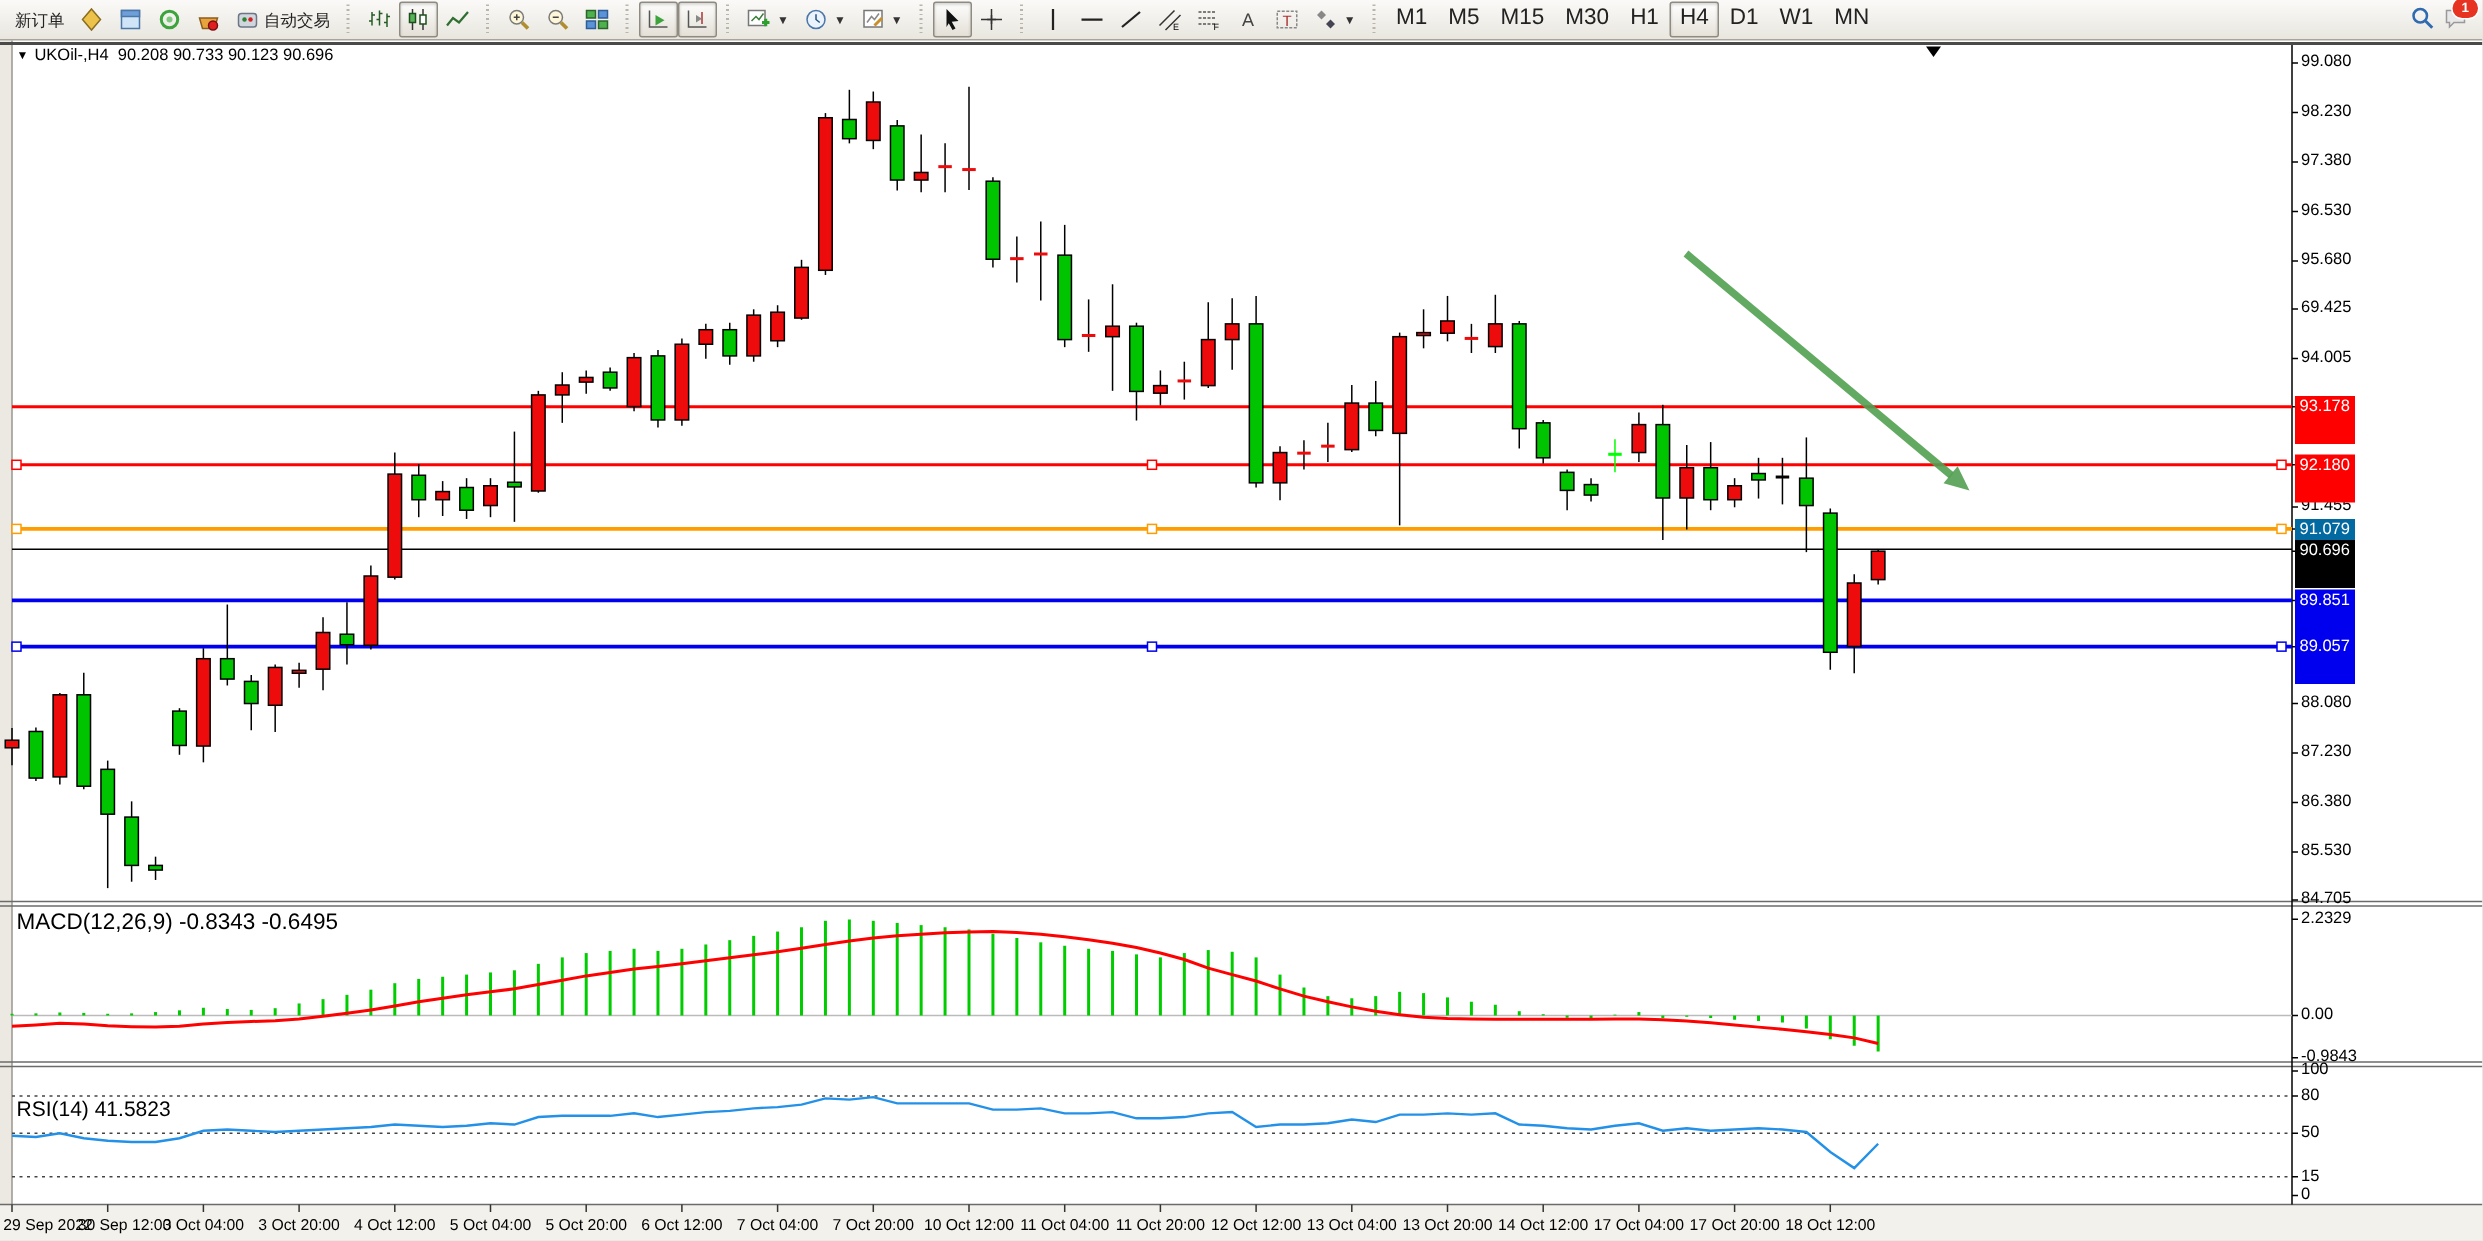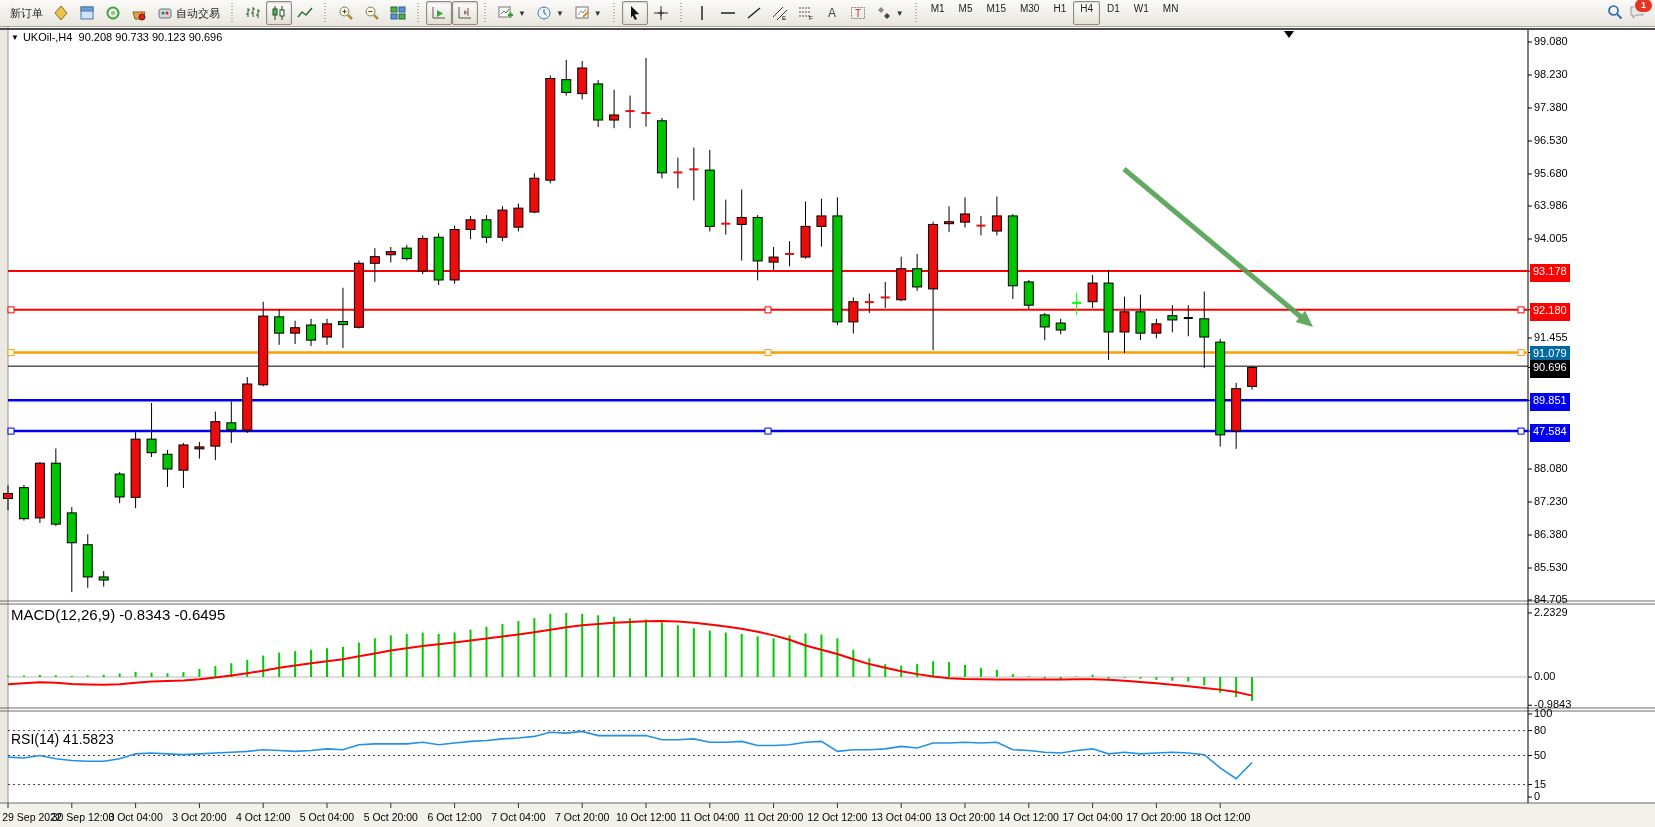--- a/index.html
+++ b/index.html
@@ -12,38 +12,38 @@
   .tb-group{display:flex;align-items:center;height:25px;padding:0 3px;}
   .tb-sep{width:5px;height:21px;margin:0 2px;
     background-image:repeating-linear-gradient(#b9b5ab 0 1px,transparent 1px 3px);
     background-size:2px 100%;background-repeat:no-repeat;background-position:1px 0;}
   .tb-btn{display:flex;align-items:center;gap:3px;height:22px;padding:0 4px;border:1px solid transparent;
     border-radius:2px;cursor:default;color:#222;}
   .tb-btn.active{background:linear-gradient(#fdfdfc,#e4e0d7);border:1px solid #8f8b81;
     box-shadow:inset 0 1px 2px rgba(0,0,0,.18);}
   .tb-btn svg{display:block;}
   .tb-dd{font-size:8px;color:#333;margin-left:1px;}
-  .tf-btn{height:20px;padding:1px 6px;border:1px solid transparent;border-radius:2px;color:#222;font-size:10px;}
+  .tf-btn{height:20px;padding:1px 6px;border:1px solid transparent;border-radius:2px;color:#222;font-size:15px;}
   .tf-btn.active{border:1px solid #8f8b81;background:linear-gradient(#fff,#e6e2d9);
     box-shadow:inset 0 1px 2px rgba(0,0,0,.18);}
   #tb-right{margin-left:auto;display:flex;align-items:center;gap:6px;padding-right:8px;}
   #chat-badge{position:relative;}
   #chat-badge .badge{position:absolute;top:-6px;right:-8px;background:#e63322;color:#fff;
     border-radius:8px;min-width:13px;height:13px;line-height:13px;text-align:center;
     font-size:9px;font-weight:bold;padding:0 2px;border:1px solid #fff;}
   
   #chartsvg{position:absolute;left:0;top:0;z-index:1;}
   .ovl{position:absolute;z-index:3;color:#000;}
   #quote-line{left:11px;top:31px;font-size:11px;}
   #quote-line .tri{font-size:8px;vertical-align:1px;margin-right:4px;}
   #macd-label{left:11px;top:606px;font-size:15px;}
   #rsi-label{left:11px;top:731px;font-size:14px;}
   .axis-lbl{position:absolute;left:1534px;z-index:3;font-size:11px;color:#000;}
   .axis-box{position:absolute;left:1530px;z-index:4;font-size:11px;color:#fff;
-    padding:0 3px;line-height:14px;height:18px;}
+    padding:0 3px;line-height:14px;height:32px;}
   .date-lbl{position:absolute;z-index:3;font-size:10.5px;color:#000;top:811px;transform:translateX(-50%);}
 </style>
 </head>
 <body>
 
 <div id="app">
   <div id="toolbar">
       <div class="tb-group">
         <div class="tb-btn">
           <span>新订单</span>
@@ -784,34 +784,34 @@
     </svg>
   <div class="ovl" id="quote-line"><span class="tri">▼</span><span>UKOil-,H4</span>&nbsp;&nbsp;<span>90.208 90.733 90.123 90.696</span></div>
   <div class="ovl" id="macd-label">MACD(12,26,9) -0.8343 -0.6495</div>
   <div class="ovl" id="rsi-label">RSI(14) 41.5823</div>
   <div id="axis-labels">
       <div class="axis-lbl" style="top: 35px;">99.080</div>
       <div class="axis-lbl" style="top: 67.997px;">98.230</div>
       <div class="axis-lbl" style="top: 100.994px;">97.380</div>
       <div class="axis-lbl" style="top: 133.991px;">96.530</div>
       <div class="axis-lbl" style="top: 166.988px;">95.680</div>
-      <div class="axis-lbl" style="top: 199.014px;">63.986</div>
+      <div class="axis-lbl" style="top: 199.014px;">69.425</div>
       <div class="axis-lbl" style="top: 232.012px;">94.005</div>
       <div class="axis-lbl" style="top: 331.002px;">91.455</div>
       <div class="axis-lbl" style="top: 462.02px;">88.080</div>
       <div class="axis-lbl" style="top: 495.017px;">87.230</div>
       <div class="axis-lbl" style="top: 528.014px;">86.380</div>
       <div class="axis-lbl" style="top: 561.011px;">85.530</div>
       <div class="axis-lbl" style="top: 593.038px;">84.705</div>
       <div class="axis-box" style="top: 264.116px; background: rgb(255, 0, 0);">93.178</div>
       <div class="axis-box" style="top: 302.858px; background: rgb(255, 0, 0);">92.180</div>
       <div class="axis-box" style="top: 345.599px; background: #0369a1;">91.079</div>
       <div class="axis-box" style="top: 360.467px; background: rgb(0, 0, 0);">90.696</div>
       <div class="axis-box" style="top: 393.27px; background: rgb(0, 0, 238);">89.851</div>
-      <div class="axis-box" style="top: 424.093px; background: rgb(0, 0, 238);">47.584</div>
+      <div class="axis-box" style="top: 424.093px; background: rgb(0, 0, 238);">89.057</div>
       <div class="axis-lbl" style="top: 605.916px;">2.2329</div>
       <div class="axis-lbl" style="top: 670px;">0.00</div>
       <div class="axis-lbl" style="top: 698.249px;">-0.9843</div>
       <div class="axis-lbl" style="top: 707px;">100</div>
       <div class="axis-lbl" style="top: 723.6px;">80</div>
       <div class="axis-lbl" style="top: 748.5px;">50</div>
       <div class="axis-lbl" style="top: 777.55px;">15</div>
       <div class="axis-lbl" style="top: 790px;">0</div>
     </div>
   <div id="date-labels">

